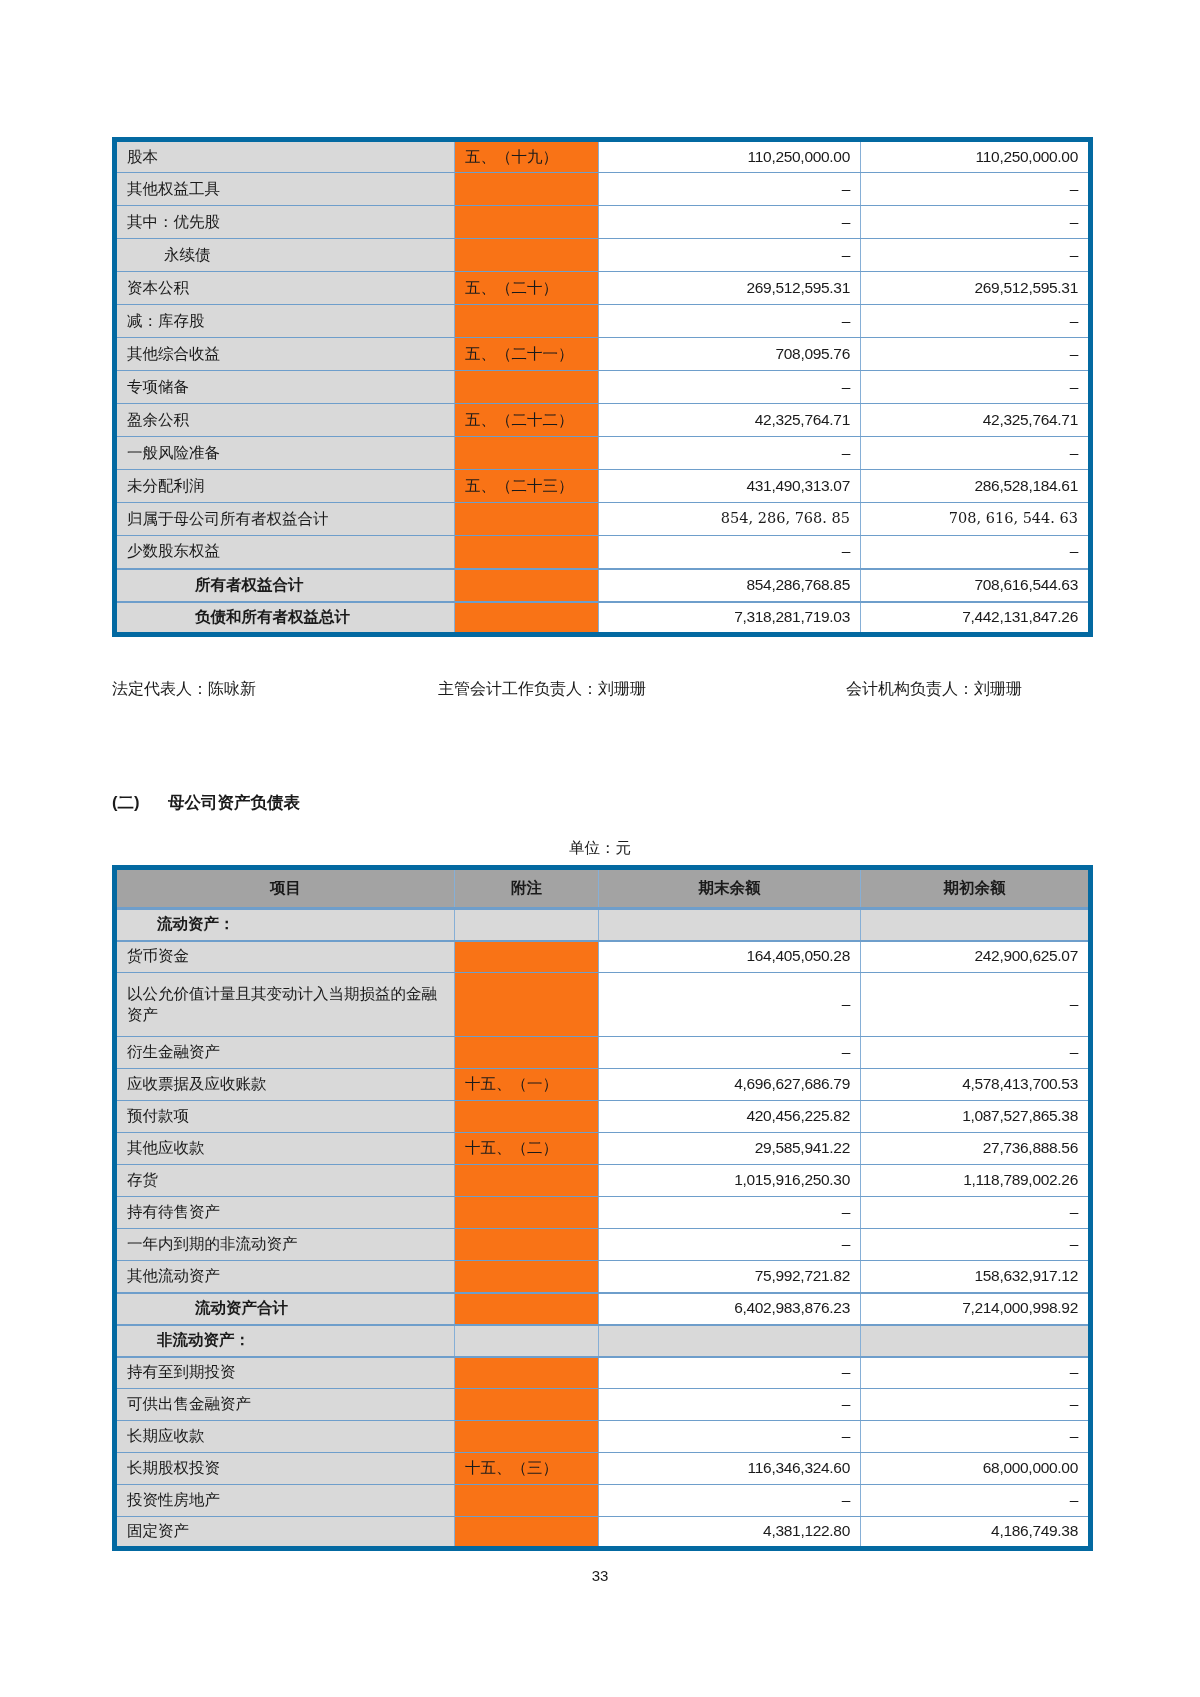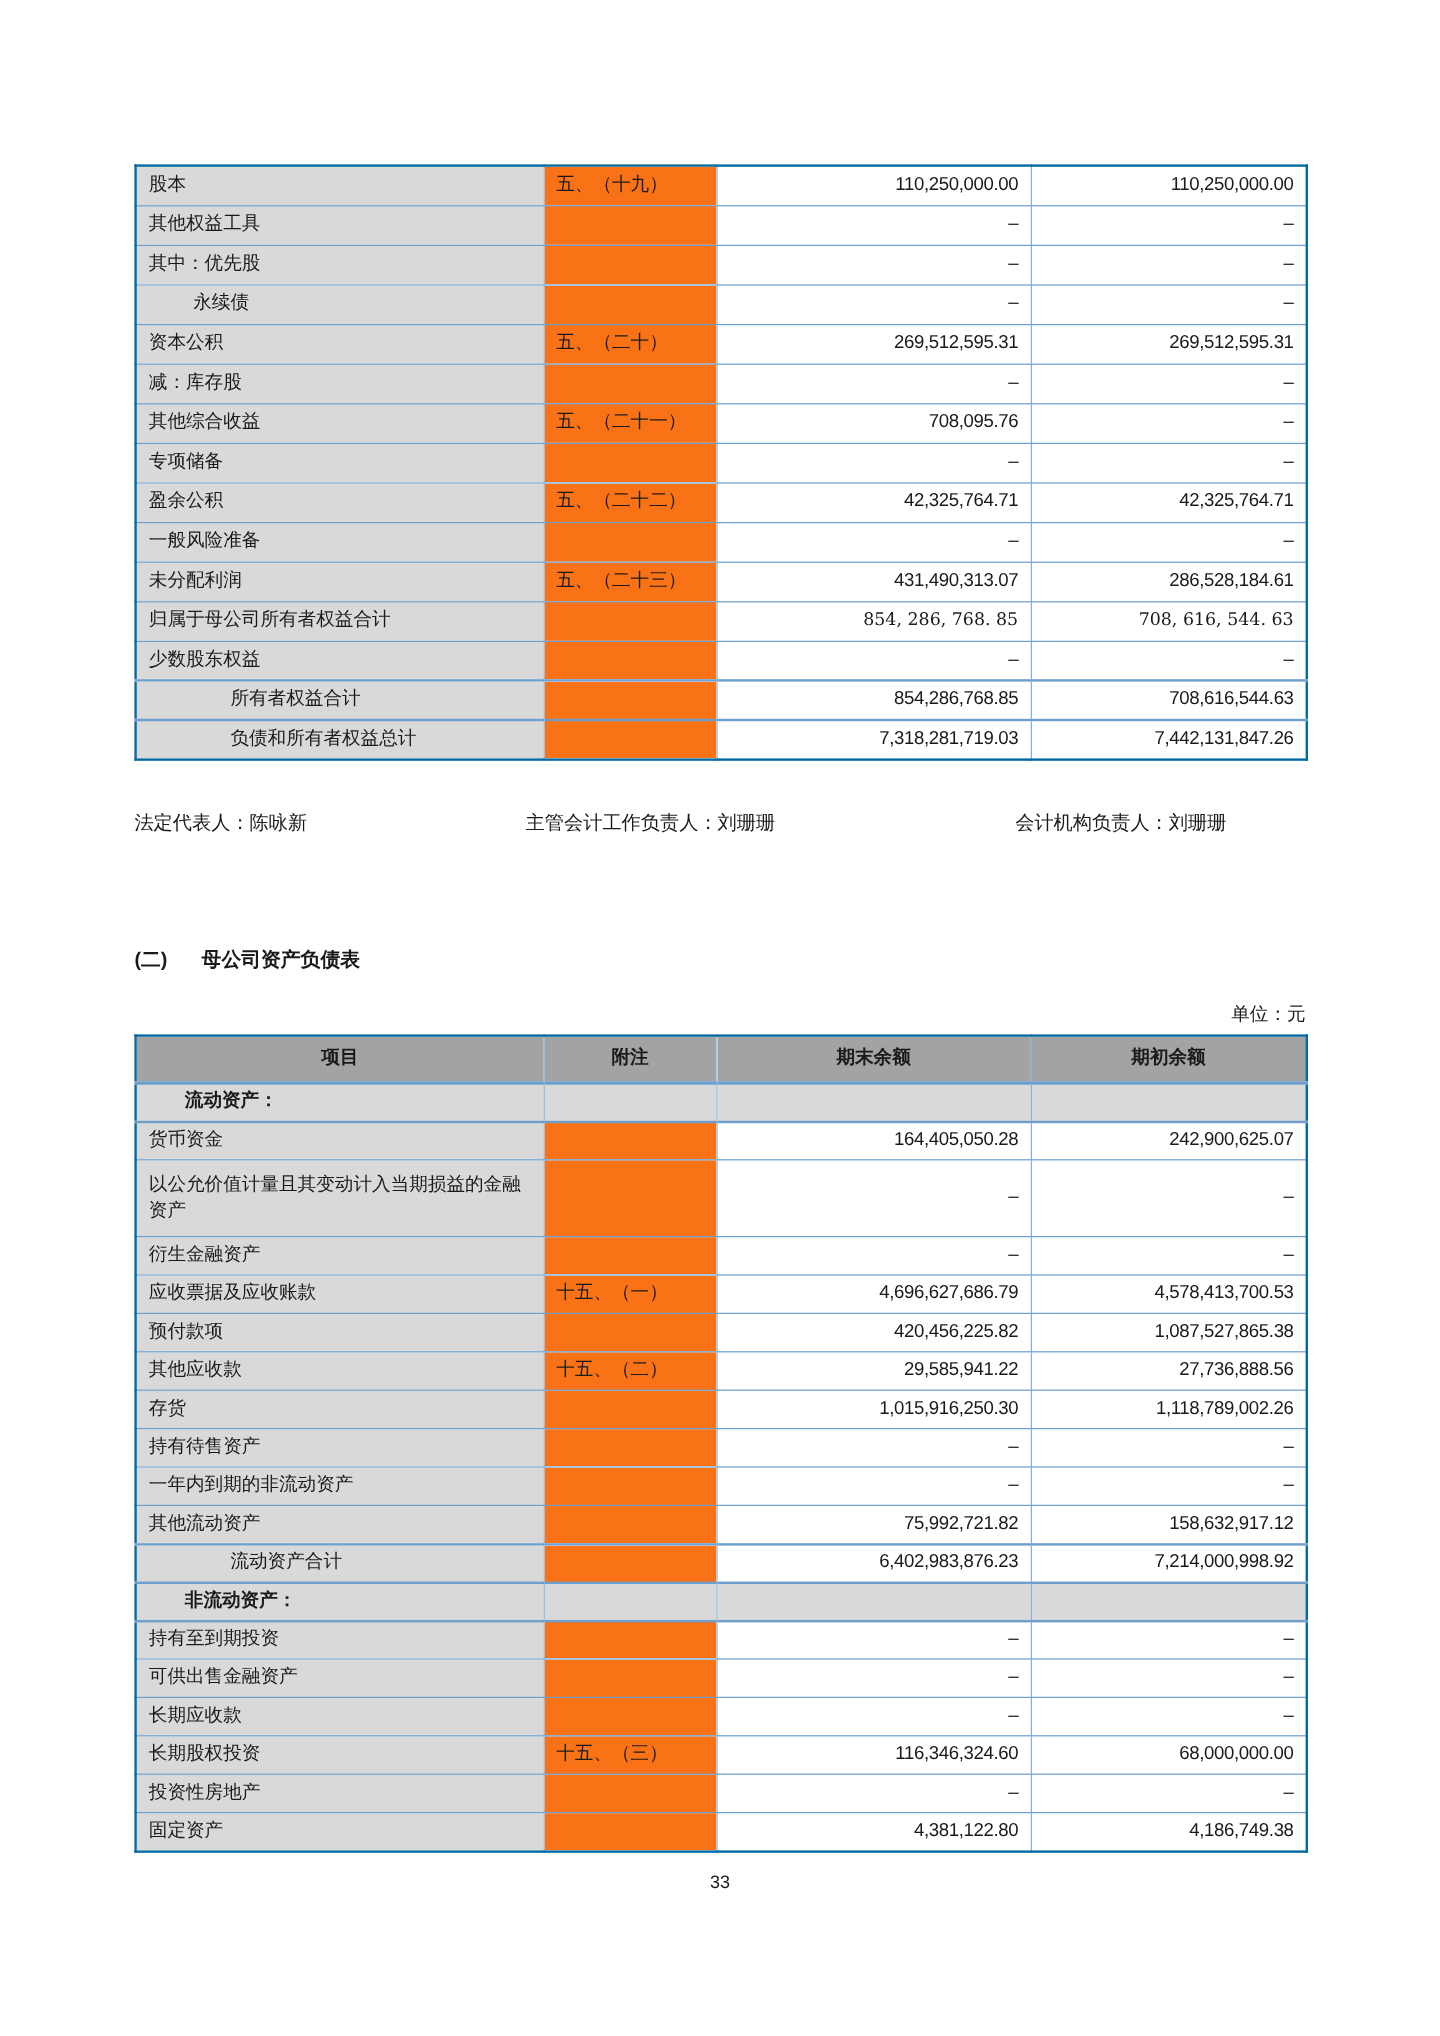--- a/index.html
+++ b/index.html
@@ -13,41 +13,41 @@
   .sheet{
     position:absolute;
     left:112px;top:0;
     width:976px;
   }
   
   table.fin{
     border-collapse:collapse;
     table-layout:fixed;
     width:976px;
-    border:2px solid #0369a1;
+    border:5px solid #0369a1;
   }
   table.fin td, table.fin th{
     border:1px solid #86afd6;
     border-top:1px solid #6e9ecb;
     border-bottom:1px solid #6e9ecb;
     padding:2px 10px;
     vertical-align:middle;
     font-size:15.5px;
     line-height:1.35;
     overflow:hidden;
   }
   table.t1 tr{height:33px;}
   table.t2 tr{height:32px;}
   table.t2 tr.twoline{height:64px;}
   .c-item{background:#d9d9d9;text-align:left;}
   .c-note{text-align:left;background:#f97316;}
   .c-val{text-align:right;background:#ffffff;font-size:15px;letter-spacing:-0.3px;}
   tr.section td{background:#d9d9d9;font-weight:bold;padding-left:40px;}
   tr.section td{border-top-width:2px;border-bottom-width:2px;}
-  tr.total .c-item{font-weight:normal;padding-left:78px;}
+  tr.total .c-item{font-weight:bold;padding-left:78px;}
   tr.total td{border-top-width:2px;}
   tr.sub .c-item{padding-left:47px;}
   tr.serifrow .c-val{font-family:"DejaVu Serif", serif;font-size:14.5px;letter-spacing:0;}
   table.fin thead th{
     background:#a3a3a3;
     font-weight:bold;
     text-align:center;
     border-bottom:3px solid #6e9ecb;
     height:33px;
   }
@@ -65,21 +65,21 @@
   .section-heading{
     margin-top:92px;
     font-size:16.5px;
     font-weight:bold;
     display:flex;
   }
   .section-no{width:56px;}
   .unit-line{
     margin-top:24px;
     margin-bottom:6px;
-    text-align:right;
+    text-align:center;
     font-size:15.5px;
   }
   .page-number{
     margin-top:16px;
     text-align:center;
     font-size:15px;
   }
 </style>
 </head>
 <body>

